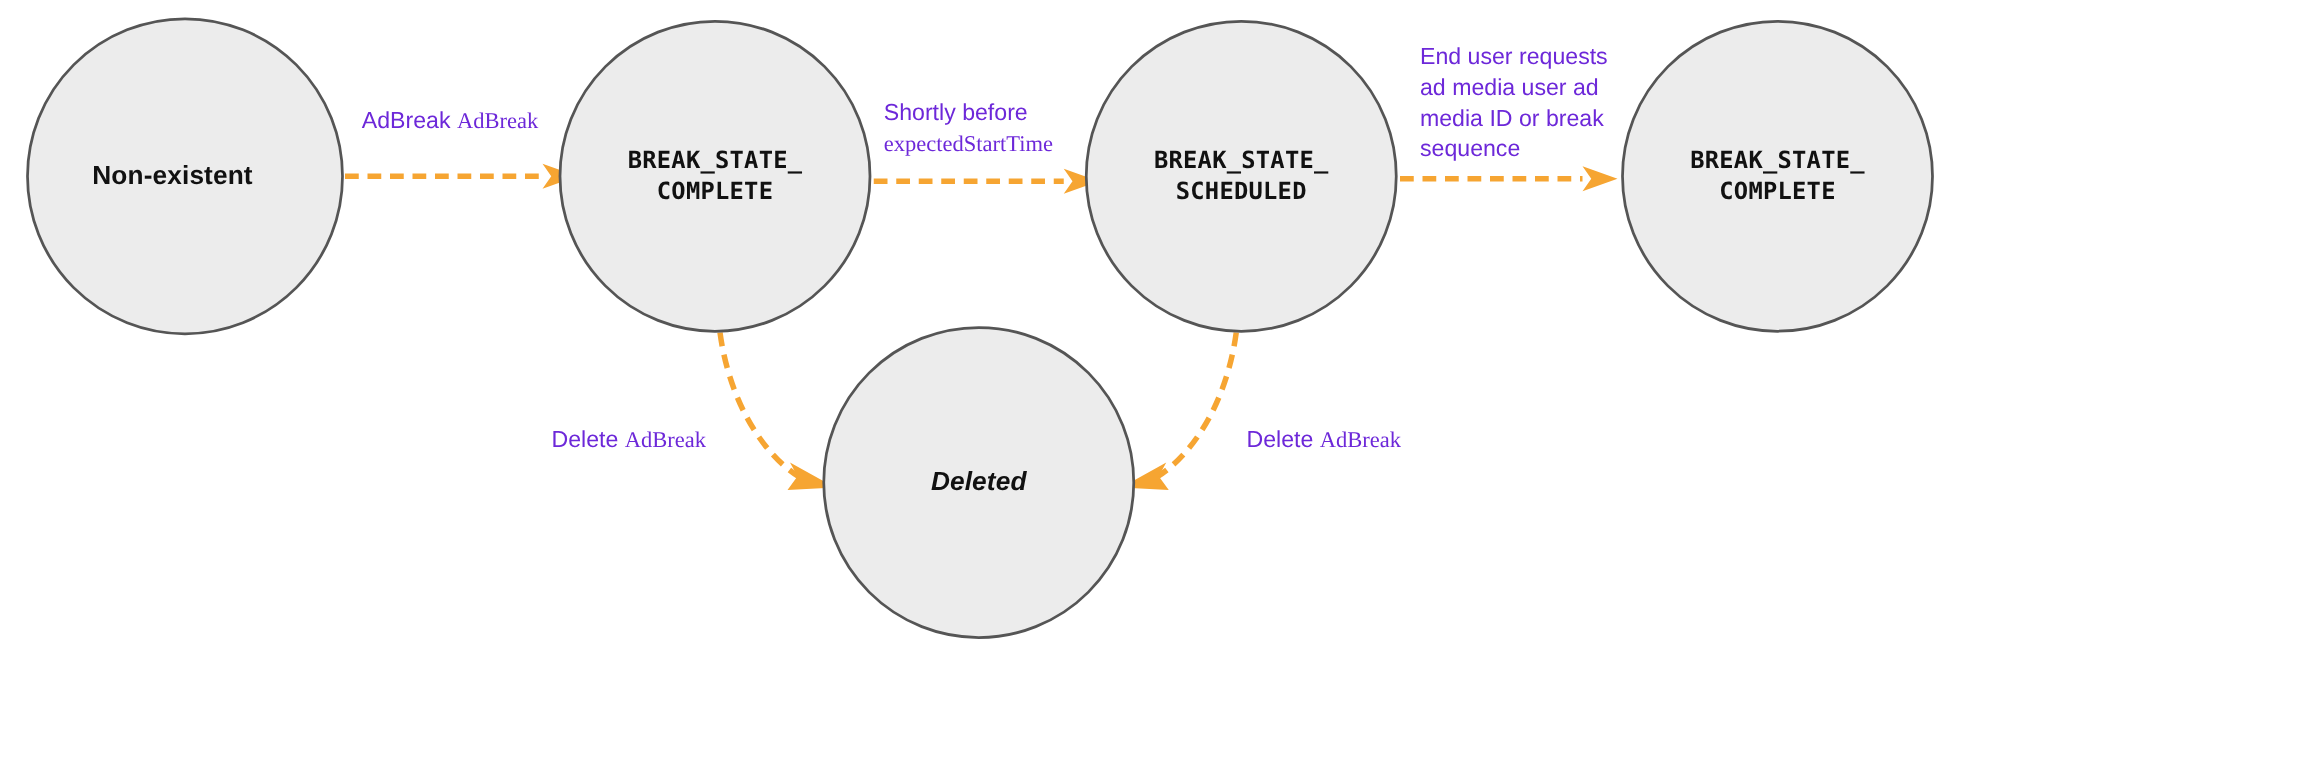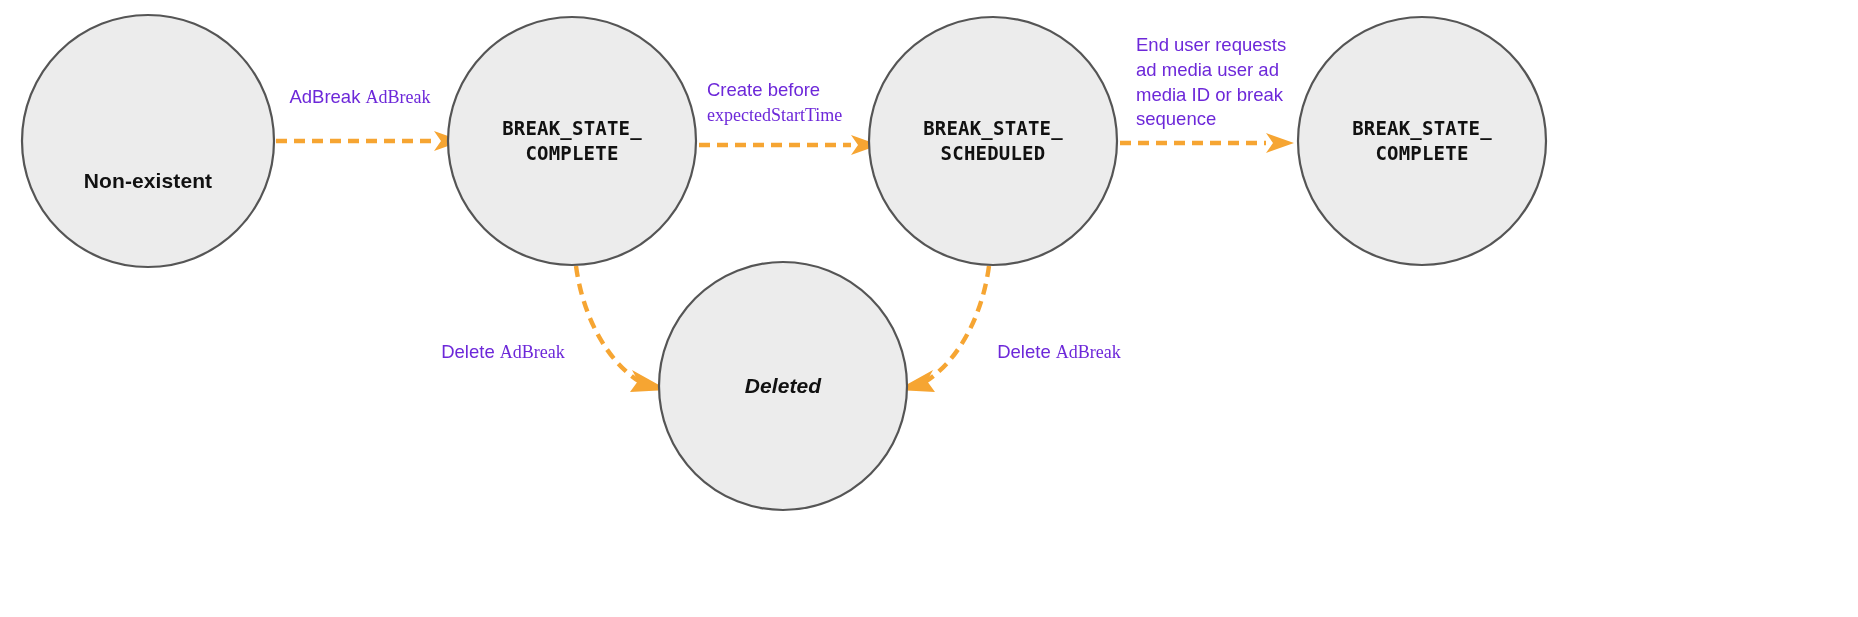--- a/index.html
+++ b/index.html
@@ -122,31 +122,31 @@
     </g>
 
     <circle class="node-circle" cx="148" cy="141" r="126"></circle>
     <circle class="node-circle" cx="572" cy="141" r="124"></circle>
     <circle class="node-circle" cx="993" cy="141" r="124"></circle>
     <circle class="node-circle" cx="1422" cy="141" r="124"></circle>
     <circle class="node-circle" cx="783" cy="386" r="124"></circle>
 
   </svg>
 
-  <div class="node-label sans" style="left:148px; top:141px;margin-top:40px;"><span class="lbl-line">Non-existent</span></div>
+  <div class="node-label sans" style="left:138px; top:141px;"><span class="lbl-line">Non-existent</span></div>
   <div class="node-label mono" style="left:572px; top:141px;"><span class="lbl-line">BREAK_STATE_</span><span class="lbl-line">COMPLETE</span></div>
   <div class="node-label mono" style="left:993px; top:141px;"><span class="lbl-line">BREAK_STATE_</span><span class="lbl-line">SCHEDULED</span></div>
   <div class="node-label mono" style="left:1422px; top:141px;"><span class="lbl-line">BREAK_STATE_</span><span class="lbl-line">COMPLETE</span></div>
   <div class="node-label sans" style="left:783px; top:386px;font-style:italic;"><span class="lbl-line">Deleted</span></div>
 
   <div class="edge-label center" style="left:360px; top:97px;">
       <span class="lbl-line"><span class="sans">AdBreak </span><span class="mono">AdBreak</span></span>
     </div>
   <div class="edge-label left" style="left:707px; top:78px;">
-      <span class="lbl-line"><span class="sans">Create before</span></span>
+      <span class="lbl-line"><span class="sans">Shortly before</span></span>
       <span class="lbl-line"><span class="mono">expectedStartTime</span></span>
     </div>
   <div class="edge-label left" style="left:1136px; top:33px;">
       <span class="lbl-line"><span class="sans">End user requests</span></span>
       <span class="lbl-line"><span class="sans">ad media user ad</span></span>
       <span class="lbl-line"><span class="sans">media ID or break</span></span>
       <span class="lbl-line"><span class="sans">sequence</span></span>
     </div>
   <div class="edge-label center" style="left:503px; top:352px;">
       <span class="lbl-line"><span class="sans">Delete </span><span class="mono">AdBreak</span></span>

